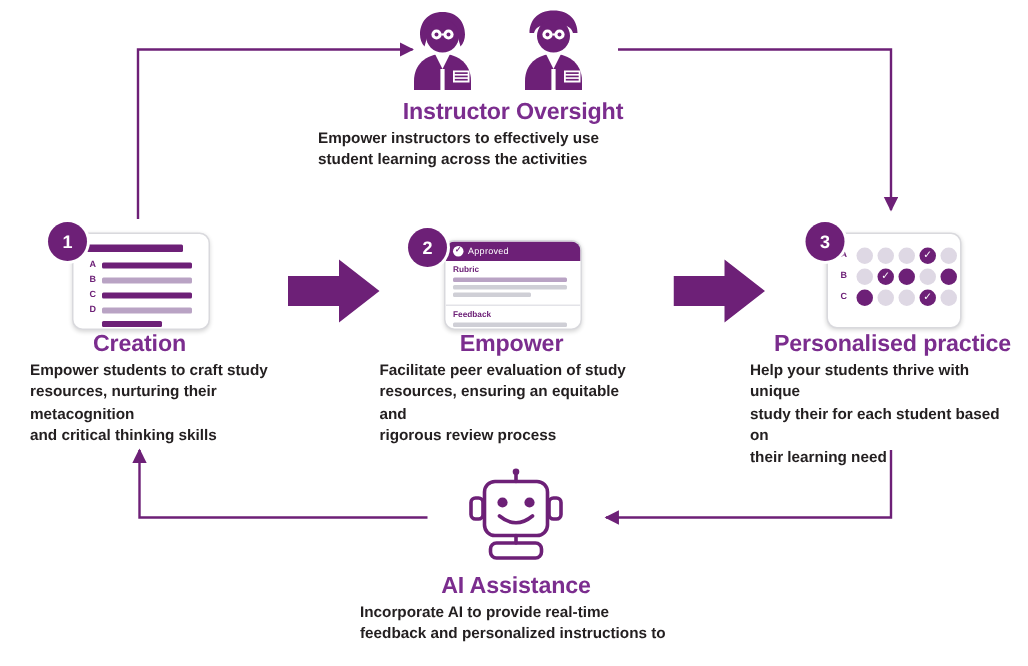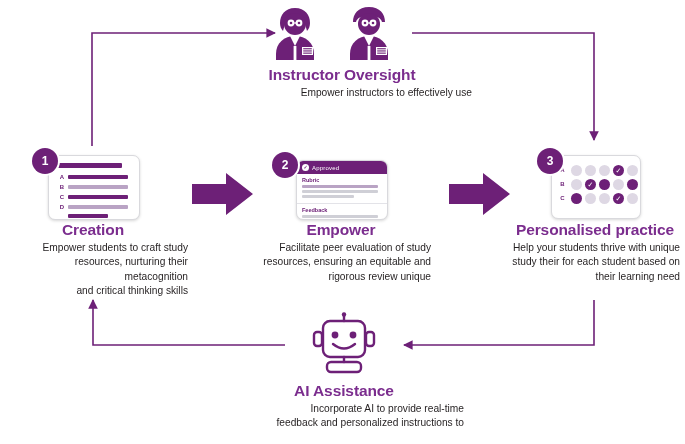--- a/index.html
+++ b/index.html
@@ -28,22 +28,23 @@
     font-size: 15.5px;
     font-weight: bold;
     color: #7b2d8e;
     text-align: center;
     line-height: 1.15;
     letter-spacing: -0.1px;
   }
   .node-desc {
     font-size: 10.2px;
     color: #231f20;
-    text-align: right;
+    text-align: left;
     line-height: 1.42;
+    font-weight: bold;
   }
 
   
   .badge {
     width: 26px;
     height: 26px;
     border-radius: 50%;
     background: #6d2077;
     color: #ffffff;
     font-size: 12px;
@@ -182,20 +183,21 @@
           <rect x="30.2" y="48.4" width="8.6" height="1.1" fill="#6d2077"></rect>
           <rect x="30.2" y="50.6" width="8.6" height="1.1" fill="#6d2077"></rect>
         </g>
       </g>
     </svg>
   </div>
 
   <div class="abs node-title" style="left:222px;top:66px;width:240px;">Instructor Oversight</div>
   <div class="abs node-desc" style="left:212px;top:86px;width:260px;">
     <div>Empower instructors to effectively use</div>
+    <div>student learning across the activities</div>
   </div>
 
   <div class="abs card" style="left:48px;top:155px;width:90px;height:63px;">
     <div style="padding:7px 9px 0 9px;">
       <div class="cr-top" style="width:64px;margin-bottom:6px;"></div>
       <div class="cr-row" style="margin-bottom:4px;">
           <span class="cr-letter">A</span>
           <span class="cr-bar" style="width:60px;"></span>
         </div>
       <div class="cr-row" style="margin-bottom:4px;">
@@ -247,21 +249,21 @@
       <div class="rv-line" style="width:76px;"></div>
 
     </div>
   </div>
   <div class="abs badge" style="left:272px;top:152px;">2</div>
 
   <div class="abs node-title" style="left:276px;top:221px;width:130px;">Empower</div>
   <div class="abs node-desc" style="left:253px;top:241px;width:178px;">
     <div>Facilitate peer evaluation of study</div>
     <div>resources, ensuring an equitable and</div>
-    <div>rigorous review unique</div>
+    <div>rigorous review process</div>
   </div>
 
   <div class="abs" style="left:449px;top:172px;">
     <svg width="62" height="44" viewBox="0 0 62 44" class="thick-arrow">
       <path d="M0,12 L34,12 L34,1 L61,22 L34,43 L34,32 L0,32 Z" fill="#6d2077"></path>
     </svg>
   </div>
 
   <div class="abs card" style="left:551px;top:155px;width:88px;height:62px;">
     <div style="padding:9px 7px 0 5px;">

